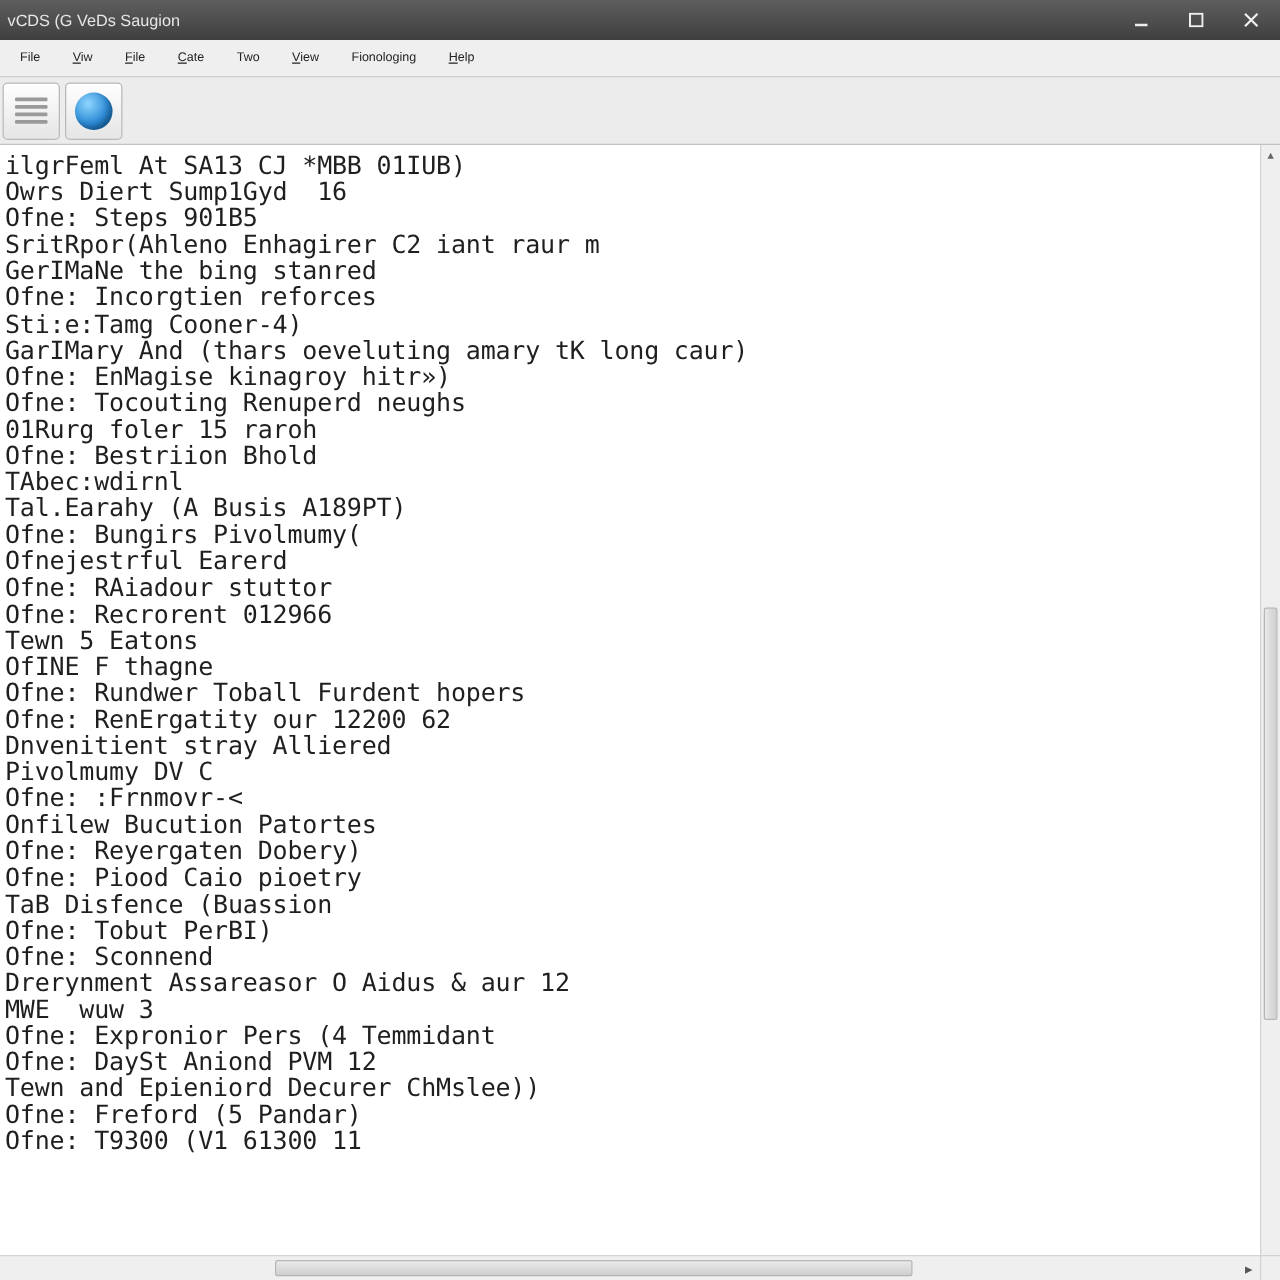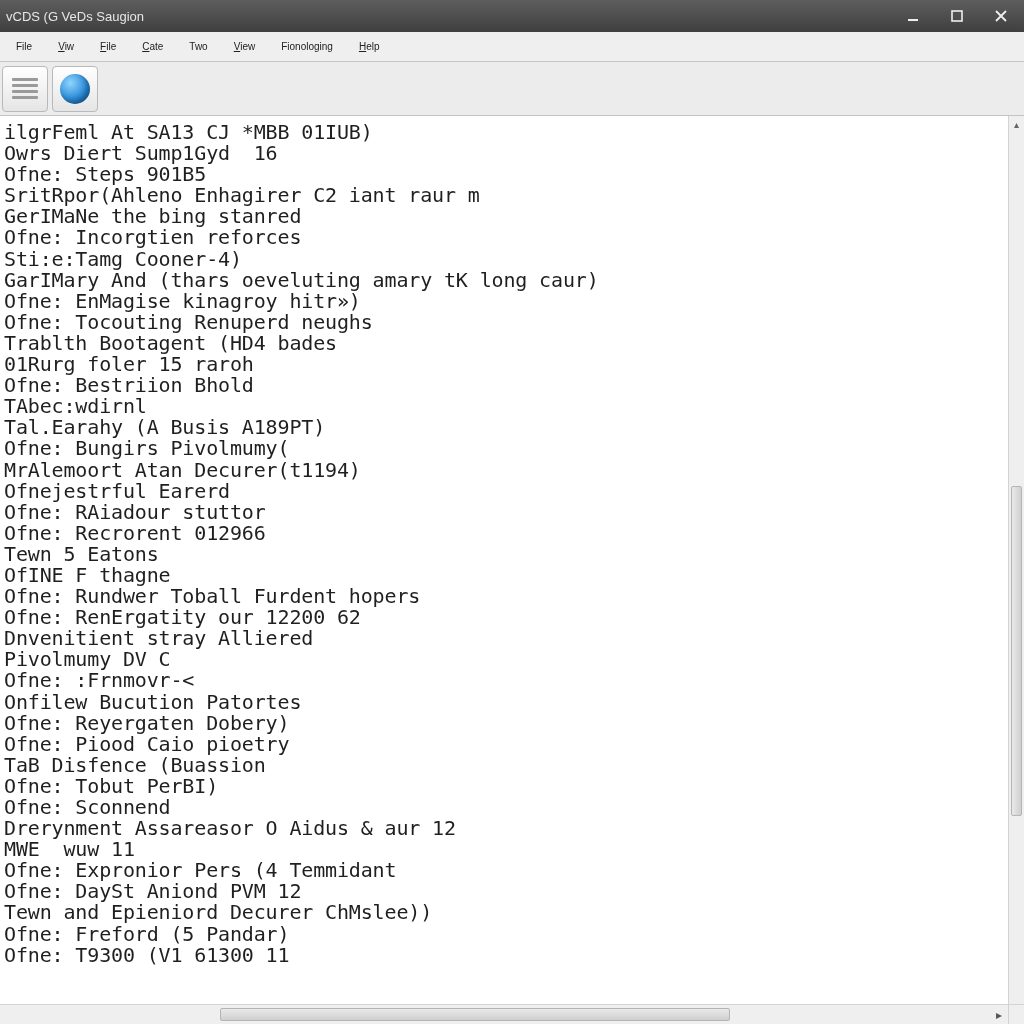--- a/index.html
+++ b/index.html
@@ -214,45 +214,43 @@
         <div class="line">ilgrFeml At SA13 CJ *MBB 01IUB)</div>
         <div class="line">Owrs Diert Sump1Gyd  16</div>
         <div class="line">Ofne: Steps 901B5</div>
         <div class="line">SritRpor(Ahleno Enhagirer C2 iant raur m</div>
         <div class="line">GerIMaNe the bing stanred</div>
         <div class="line">Ofne: Incorgtien reforces</div>
         <div class="line">Sti:e:Tamg Cooner-4)</div>
         <div class="line">GarIMary And (thars oeveluting amary tK long caur)</div>
         <div class="line">Ofne: EnMagise kinagroy hitr»)</div>
         <div class="line">Ofne: Tocouting Renuperd neughs</div>
-        <div class="line">Trablth Bootagent (HD4 bades</div>
         <div class="line">01Rurg foler 15 raroh</div>
         <div class="line">Ofne: Bestriion Bhold</div>
         <div class="line">TAbec:wdirnl</div>
         <div class="line">Tal.Earahy (A Busis A189PT)</div>
         <div class="line">Ofne: Bungirs Pivolmumy(</div>
-        <div class="line">MrAlemoort Atan Decurer(t1194)</div>
         <div class="line">Ofnejestrful Earerd</div>
         <div class="line">Ofne: RAiadour stuttor</div>
         <div class="line">Ofne: Recrorent 012966</div>
         <div class="line">Tewn 5 Eatons</div>
         <div class="line">OfINE F thagne</div>
         <div class="line">Ofne: Rundwer Toball Furdent hopers</div>
         <div class="line">Ofne: RenErgatity our 12200 62</div>
         <div class="line">Dnvenitient stray Alliered</div>
         <div class="line">Pivolmumy DV C</div>
         <div class="line">Ofne: :Frnmovr-&lt;</div>
         <div class="line">Onfilew Bucution Patortes</div>
         <div class="line">Ofne: Reyergaten Dobery)</div>
         <div class="line">Ofne: Piood Caio pioetry</div>
         <div class="line">TaB Disfence (Buassion</div>
         <div class="line">Ofne: Tobut PerBI)</div>
         <div class="line">Ofne: Sconnend</div>
         <div class="line">Drerynment Assareasor O Aidus &amp; aur 12</div>
-        <div class="line">MWE  wuw 11</div>
+        <div class="line">MWE  wuw 3</div>
         <div class="line">Ofne: Expronior Pers (4 Temmidant</div>
         <div class="line">Ofne: DaySt Aniond PVM 12</div>
         <div class="line">Tewn and Epieniord Decurer ChMslee))</div>
         <div class="line">Ofne: Freford (5 Pandar)</div>
         <div class="line">Ofne: T9300 (V1 61300 11</div>
       </div>
 
     <div class="vscroll">
       <div class="up-arrow">▴</div>
       <div class="thumb"></div>

